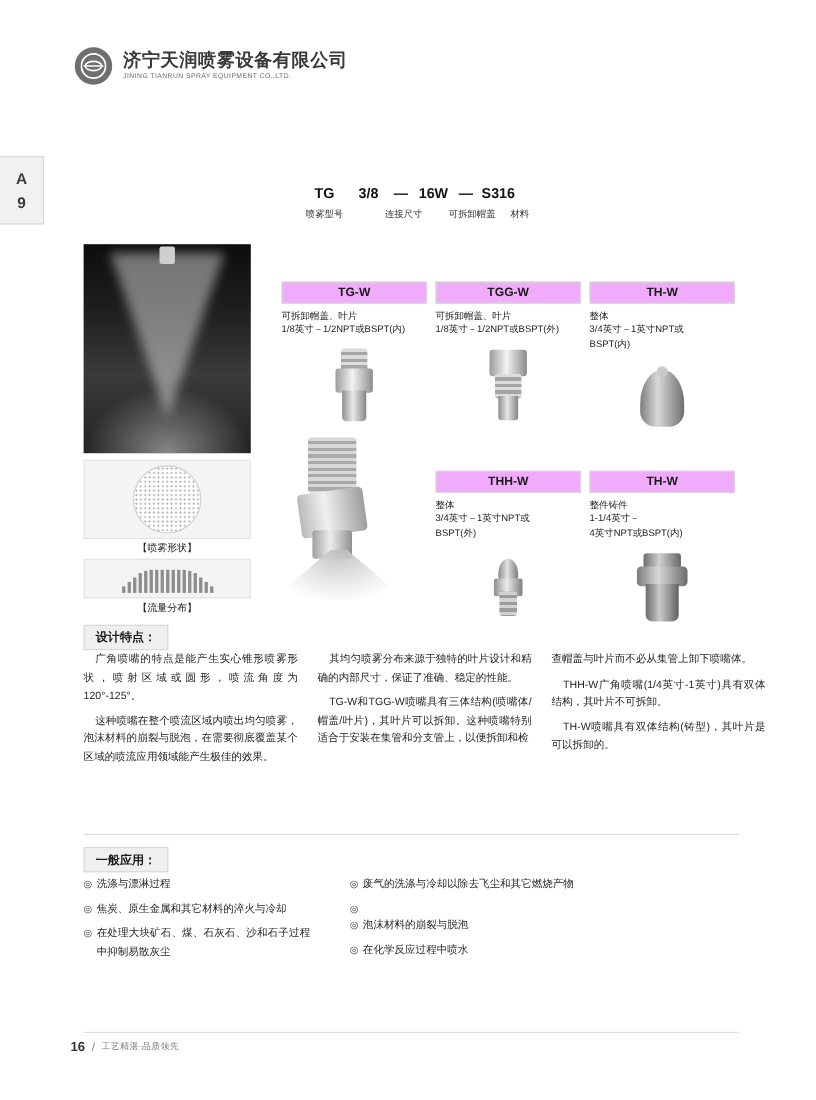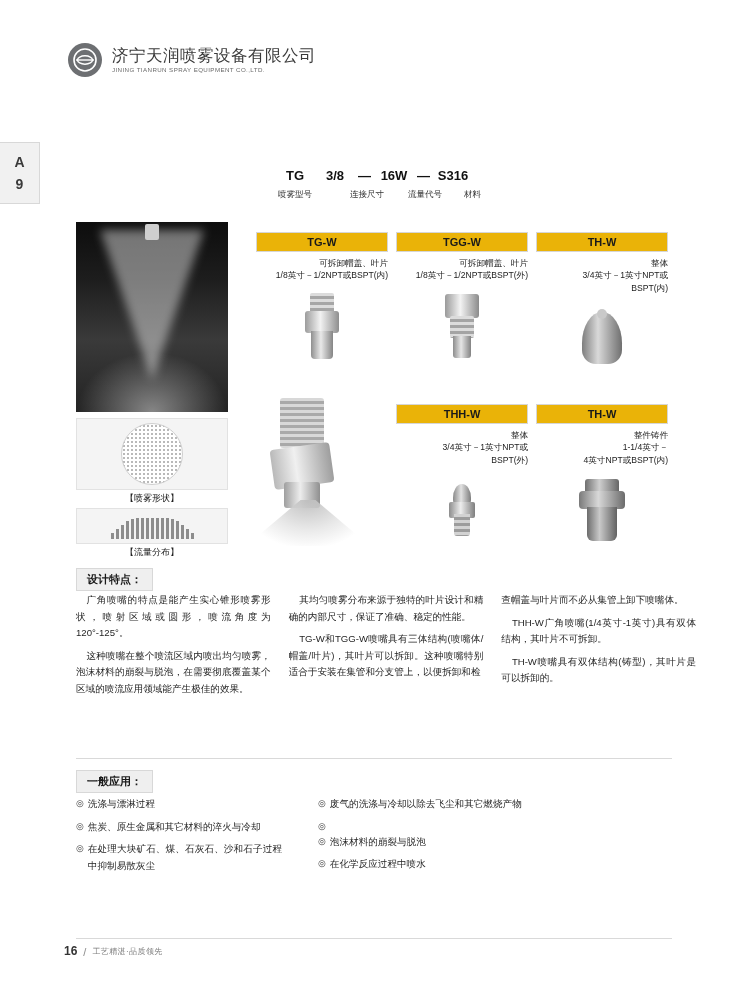--- a/index.html
+++ b/index.html
@@ -26,21 +26,21 @@
   .logo-wrap { display:flex; align-items:center; margin-left: 68px; }
   .logo-mark {
     width: 34px; height: 34px; border-radius: 50%;
     background: #6d6f72;
     display:flex; align-items:center; justify-content:center;
     margin-right: 10px;
   }
   .logo-mark svg { display:block; }
   .logo-text { line-height: 1.05; }
   .logo-cn {
-    font-size: 16.5px; font-weight: normal; color: #3a3a3a;
+    font-size: 16.5px; font-weight: bold; color: #3a3a3a;
     letter-spacing: .5px;
     text-align: center;
   }
   .logo-en {
     font-size: 6.2px; color: #6a6a6a; letter-spacing: .4px;
     margin-top: 3px;
   }
 
   
   .title {
@@ -171,26 +171,26 @@
     background: radial-gradient(ellipse at 50% 0%, rgba(190,190,190,.95) 0%, rgba(225,225,225,.75) 45%, rgba(255,255,255,0) 75%);
     clip-path: polygon(44% 0%, 56% 0%, 100% 100%, 0% 100%);
   }
 
   
   .card {
     position: absolute;
     width: 132px;
   }
   .card .chead {
-    height: 20px; background: #eab308; border: 1px solid #d6d6d6;
+    height: 20px; background: #f0abfc; border: 1px solid #d6d6d6;
     display:flex; align-items:center; justify-content:center;
-    font-size: 11px; font-weight: bold; color: #1a1a1a;
+    font-size: 11px; font-weight: bold; color: #1a1a1a; margin-top: 24px;
   }
   .card .cdesc {
-    margin-top: 5px; text-align:right;
+    margin-top: 5px; text-align:left;
     font-size: 8.6px; line-height: 1.45; color: #222;
   }
   .card .cimg {
     margin-top: 6px; height: 76px;
     display:flex; align-items:center; justify-content:center;
   }
 
   
   .nz { position: relative; }
   .nz-tgw { width: 34px; height: 66px; }
@@ -306,21 +306,21 @@
       <span class="seg">TG</span>
       <span class="seg">3/8</span>
       <span class="dash">—</span>
       <span class="seg">16W</span>
       <span class="dash">—</span>
       <span class="seg">S316</span>
     </div>
     <div class="code-labels">
       <span class="cl1">喷雾型号</span>
       <span class="cl2">连接尺寸</span>
-      <span class="cl3">流量代号</span>
+      <span class="cl3">可拆卸帽盖</span>
       <span class="cl4">材料</span>
     </div>
   </div>
 
   <div class="photo-main">
     <div class="cone"></div>
     <div class="nozzle"></div>
     <div class="haze"></div>
   </div>
 

